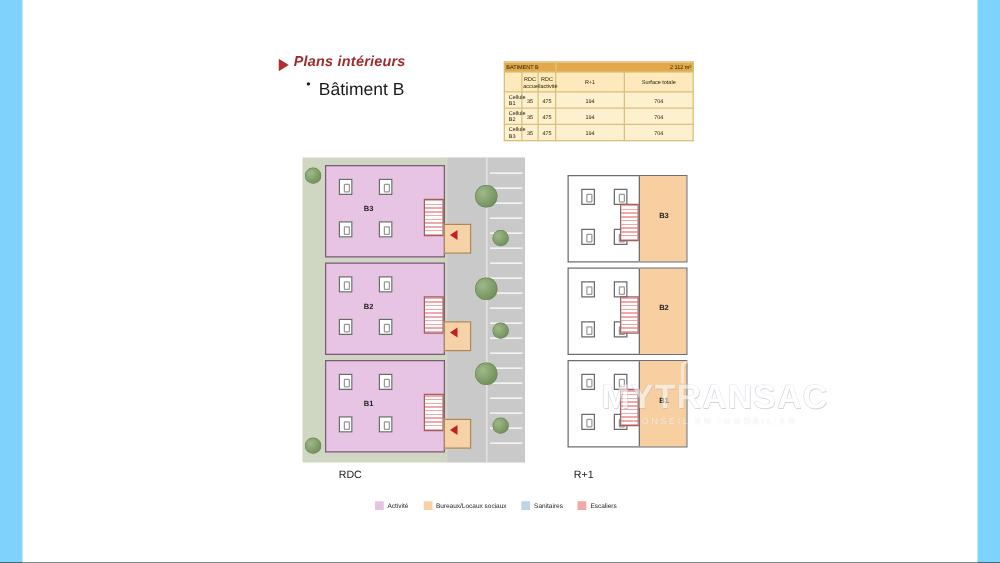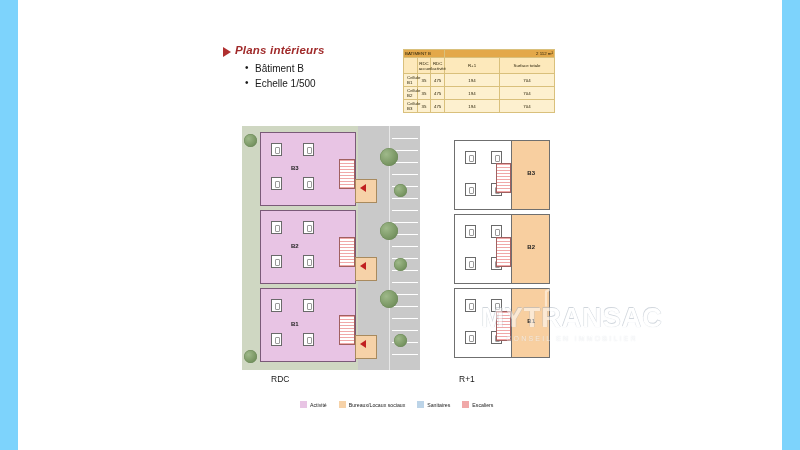--- a/index.html
+++ b/index.html
@@ -56,21 +56,21 @@
     color: #a02a2a;
     letter-spacing: 0.2px;
     line-height: 1.1;
   }
   .bullets {
     margin: 4px 0 0 22px;
     padding: 0;
     list-style: none;
   }
   .bullets li {
-    font-size: 10px;
+    font-size: 14px;
     color: #1a1a1a;
     line-height: 1.5;
     position: relative;
     padding-left: 10px;
   }
   .bullets li::before {
     content: "\2022";
     position: absolute;
     left: 0;
     top: -1px;
@@ -388,21 +388,20 @@
 <div class="stage">
   <div class="slide">
 
     <div class="title-block">
       <div class="title-row">
         <span class="tri-marker"></span>
         <span class="title-text">Plans intérieurs</span>
       </div>
       <ul class="bullets">
         <li>Bâtiment B</li>
-        <li>Echelle 1/500</li>
       </ul>
     </div>
 
     <div class="table-wrap">
       <table class="surface">
         <tbody>
           <tr class="hdr-band">
             <td class="left col-a" colspan="3">BATIMENT B</td>
             <td class="right" colspan="2">2 112 m²</td>
           </tr>

